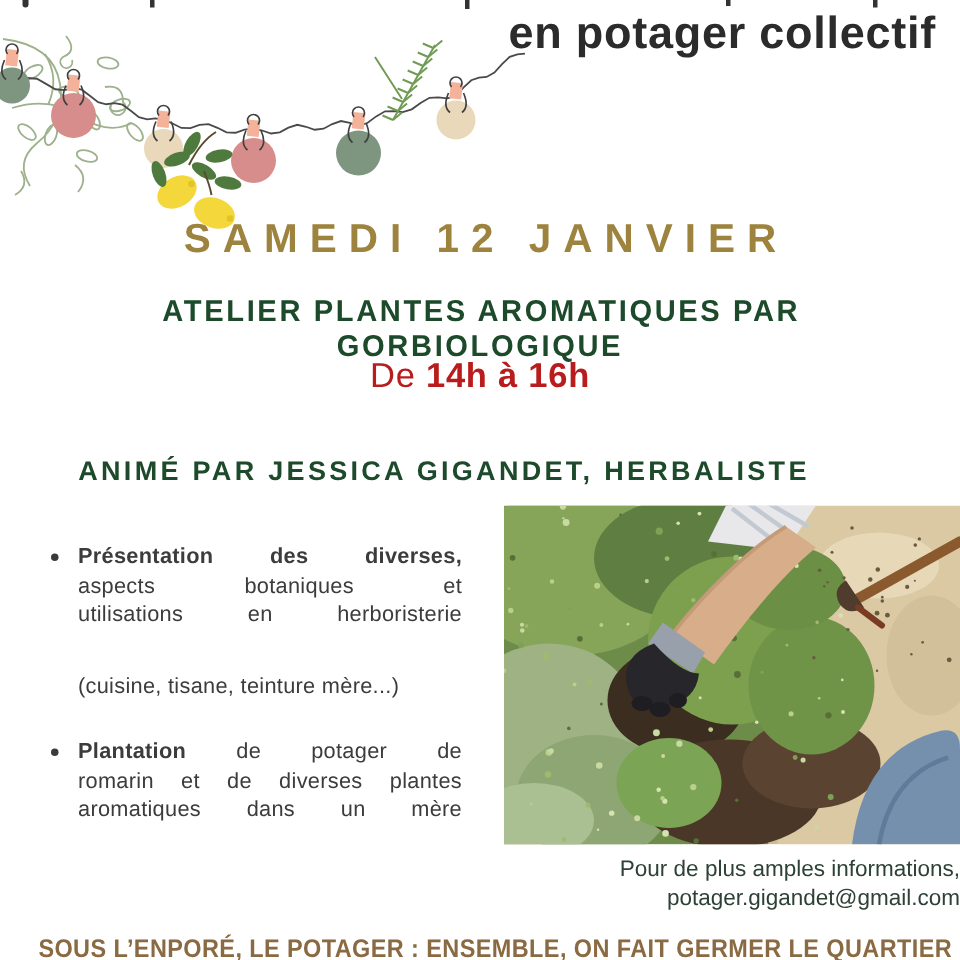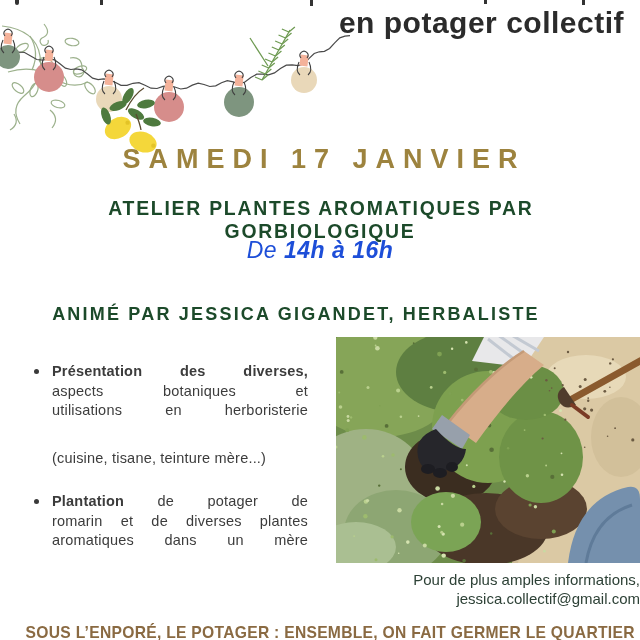--- a/index.html
+++ b/index.html
@@ -30,21 +30,21 @@
     color:var(--gold);
   }
   .workshop-line{
     top:197px;left:0;width:100%;text-align:center;
     font-size:20px;font-weight:700;letter-spacing:1.8px;text-indent:1.8px;
     color:var(--green-dark);
     transform:scaleX(.97);transform-origin:center top;
   }
   .time-line{
     top:237px;left:0;width:100%;text-align:center;
-    font-size:23px;color:#1d4ed8;letter-spacing:.5px;font-style:italic;
+    font-size:23px;color:#b91c1c;letter-spacing:.5px;
   }
   .time-line b{font-weight:700;}
   .host-line{
     top:304px;left:-24px;width:100%;text-align:center;
     font-size:18px;font-weight:700;letter-spacing:2.2px;
     color:var(--green-dark);
   }
 
   
   .program{top:362px;left:32px;width:276px;}
@@ -163,21 +163,21 @@
       <ellipse cx="118" cy="88" rx="9" ry="4.2" transform="rotate(-20 118 88)" fill="#4e7a3e"></ellipse>
       <ellipse cx="136" cy="96" rx="9" ry="4.2" transform="rotate(30 136 96)" fill="#4e7a3e"></ellipse>
       <ellipse cx="106" cy="98" rx="9" ry="4.2" transform="rotate(70 106 98)" fill="#4e7a3e"></ellipse>
       <ellipse cx="152" cy="104" rx="9" ry="4.2" transform="rotate(10 152 104)" fill="#4e7a3e"></ellipse>
       <ellipse cx="128" cy="78" rx="9" ry="4.2" transform="rotate(-60 128 78)" fill="#4e7a3e"></ellipse>
       <ellipse cx="146" cy="86" rx="9" ry="4.2" transform="rotate(-10 146 86)" fill="#4e7a3e"></ellipse>
       <path d="M126,92 q8,-16 18,-22 M136,96 q4,10 5,16" stroke="#5a4a2f" stroke-width="1.3" fill="none"></path>
     </g>
   </svg>
 
-<div class="abs date-line">SAMEDI 17 JANVIER</div>
+<div class="abs date-line">SAMEDI 12 JANVIER</div>
 <div class="abs workshop-line">ATELIER PLANTES AROMATIQUES PAR GORBIOLOGIQUE</div>
 <div class="abs time-line"><span>De </span><b>14h à 16h</b></div>
 <div class="abs host-line">ANIMÉ PAR JESSICA GIGANDET, HERBALISTE</div>
 
 <div class="abs program" id="program">
     <div class="bullet">
       <span class="bullet-dot"></span>
       <div class="bline"><b>Présentation des diverses,</b></div>
       <div class="bline"><span>aspects botaniques et</span></div>
       <div class="bline"><span>utilisations en herboristerie</span></div>
@@ -343,16 +343,16 @@
         <circle cx="206.6" cy="101.5" r="1.1" fill="#6b5a42"></circle>
         <circle cx="271.6" cy="99.2" r="0.8" fill="#6b5a42"></circle>
         <circle cx="296.8" cy="102.9" r="1.6" fill="#6b5a42"></circle>
         <circle cx="226.7" cy="48.2" r="1.1" fill="#6b5a42"></circle>
       </g>
 </svg>
 </div>
 
 <div class="abs caption">
   <div>Pour de plus amples informations,</div>
-  <div>jessica.collectif@gmail.com</div>
+  <div>potager.gigandet@gmail.com</div>
 </div>
 
 <div class="abs banner">SOUS L’ENPORÉ, LE POTAGER : ENSEMBLE, ON FAIT GERMER LE QUARTIER !</div>
 
 </body></html>

